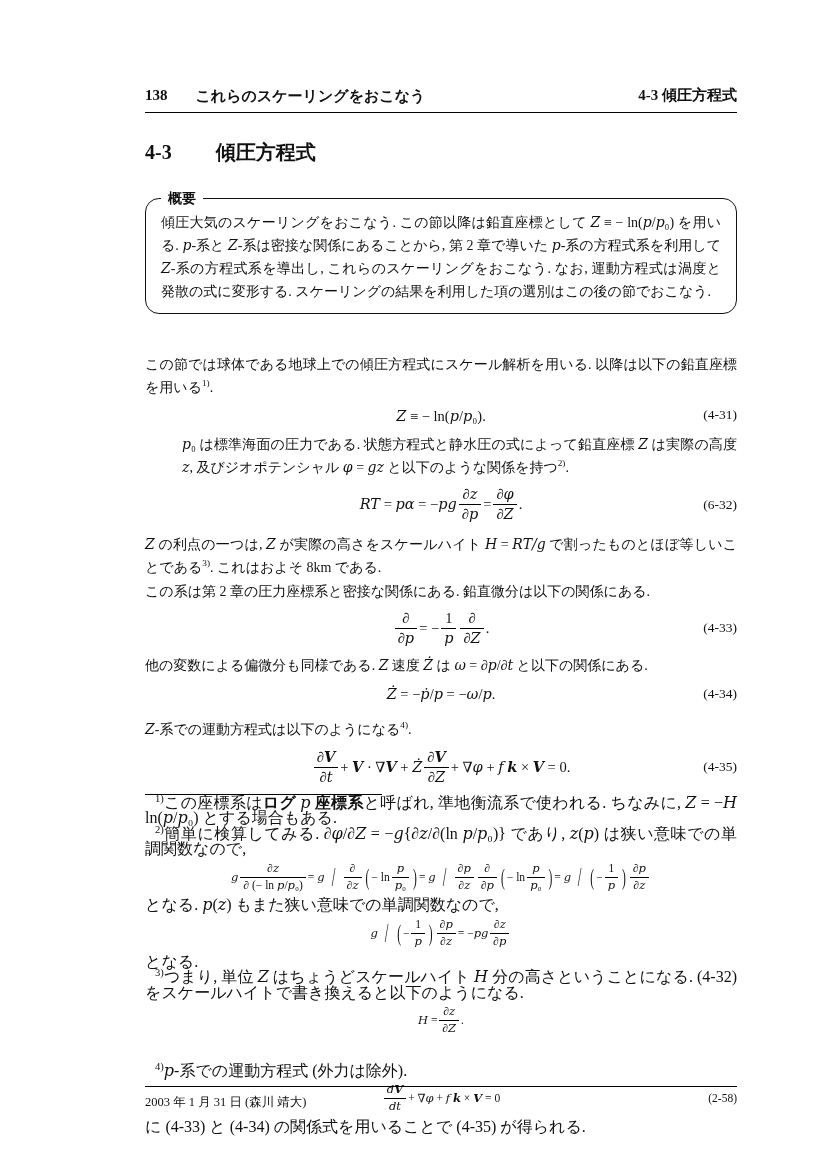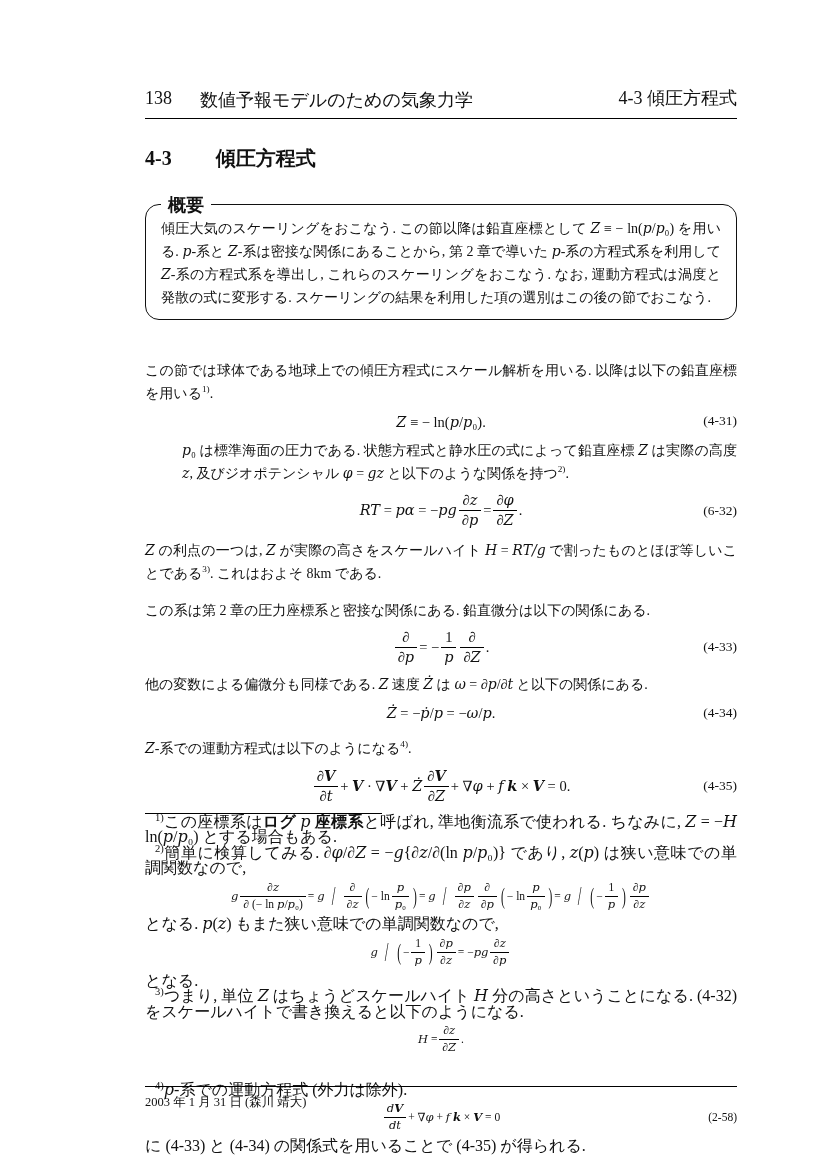--- a/index.html
+++ b/index.html
@@ -9,47 +9,47 @@
     font-family:"Liberation Serif","DejaVu Serif",serif;
   }
   .content { position:absolute; left:145px; top:0; width:592px; }
   sup { font-size:0.66em; line-height:0; vertical-align:super; }
   i { font-style:italic; font-family:"DejaVu Serif",serif; }
   b { font-weight:bold; }
 
   
   .running-head {
     margin-top:86px; display:flex; justify-content:space-between; align-items:baseline;
-    font-weight:normal; font-size:18px;
+    font-weight:bold; font-size:15px;
     border-bottom:1.3px solid #000; padding-bottom:6px;
   }
   .running-head .left { display:flex; gap:28px; }
 
   
   .sec-title { margin:26px 0 0 0; font-size:20px; font-weight:bold; }
   .sec-title .sec-num { margin-right:44px; }
 
   
   .summary-box {
     margin-top:32px; position:relative;
     border:1.4px solid #111; border-radius:14px;
     padding:12px 15px 10px 15px;
     font-size:14px; line-height:23px; text-align:justify;
   }
   .box-label {
     position:absolute; top:-9px; left:15px; background:#fff;
-    padding:0 7px; font-weight:bold; font-size:18px; line-height:18px;
+    padding:0 7px; font-weight:bold; font-size:14px; line-height:18px;
   }
 
   
   .body-par { margin:0; font-size:14px; line-height:23px; text-align:justify; }
   [data-name="paragraph-1"] { margin-top:39px; }
   [data-name="paragraph-2"] { margin-top:8px;margin-left:37px; }
   [data-name="paragraph-3"] { margin-top:9px; }
-  [data-name="paragraph-4"] { margin-top:14px; }
+  [data-name="paragraph-4"] { margin-top:1px; }
   [data-name="paragraph-5"] { margin-top:6px; }
   [data-name="paragraph-6"] { margin-top:15px; }
 
   
   .eq { position:relative; text-align:center; font-size:14.5px; margin:7px 0; }
   .eq-body { display:inline-block; vertical-align:middle; }
   .eq-body > span { vertical-align:middle; }
   .eq-num { position:absolute; right:0; top:50%; transform:translateY(-50%); font-size:13.5px; }
   .eqt { display:inline-block; }
   .frac { display:inline-block; vertical-align:middle; text-align:center; margin:0 2px; }
@@ -74,21 +74,21 @@
 </style>
 </head>
 <body>
 
 <div class="page" data-name="document-page">
   <div class="content" data-name="page-content">
 
     <div class="running-head" data-name="page-header">
       <span class="left">
         <span data-name="header-page-number">138</span>
-        <span data-name="header-book-title">数値予報モデルのための気象力学</span>
+        <span data-name="header-book-title">これらのスケーリングをおこなう</span>
       </span>
       <span data-name="header-section-ref">4-3 傾圧方程式</span>
     </div>
 
     <h1 class="sec-title" data-name="section-title">
       <span class="sec-num" data-name="section-number">4-3</span><span data-name="section-title-text">傾圧方程式</span>
     </h1>
 
     <div class="summary-box" data-name="summary-box">
       <span class="box-label" data-name="summary-box-label">概要</span>

